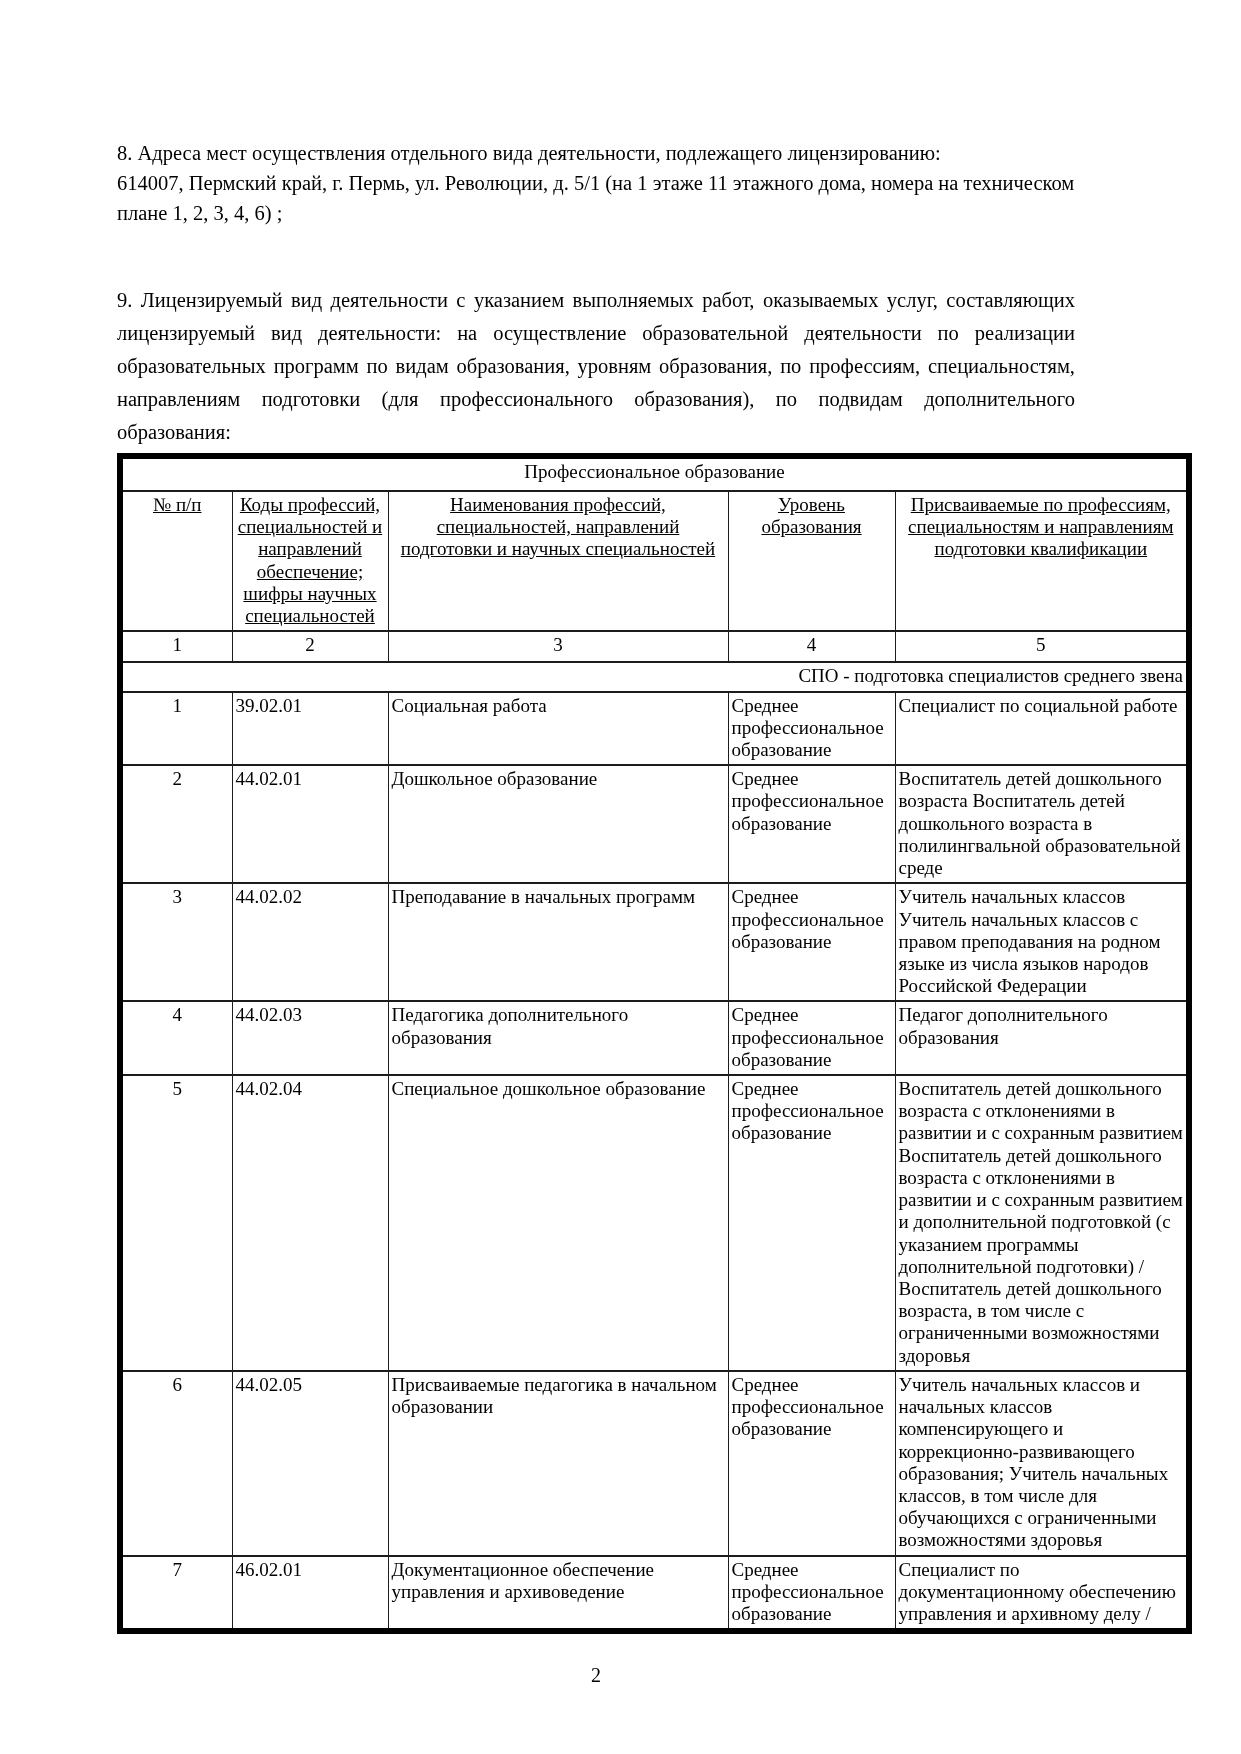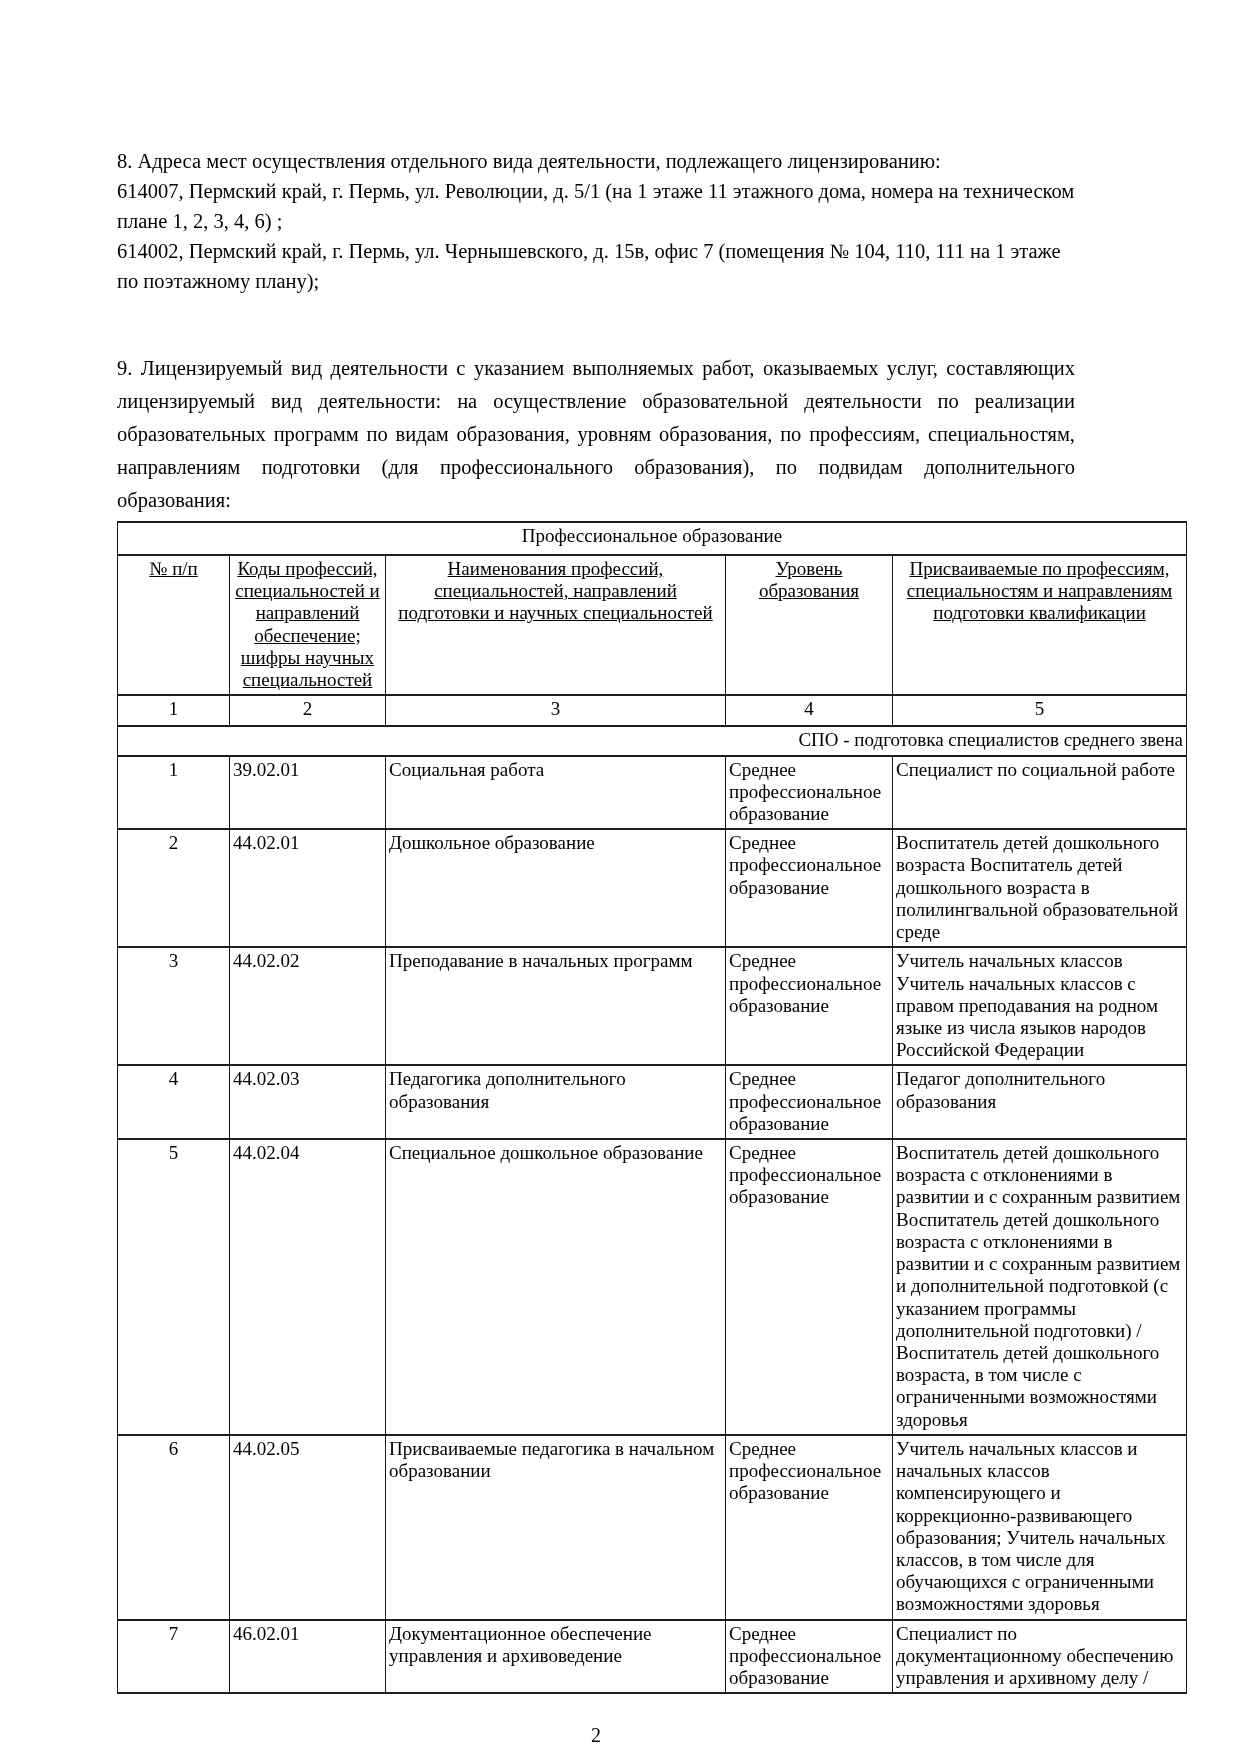--- a/index.html
+++ b/index.html
@@ -11,40 +11,40 @@
     width: 1241px;
     height: 1754px;
     position: relative;
     font-family: "Liberation Serif", serif;
     color: #000000;
     overflow: hidden;
   }
   .content {
     position: absolute;
     left: 117px;
-    top: 8px;
+    top: 0;
     width: 958px;
   }
   .para {
     font-size: 20.5px;
     line-height: 30px;
     white-space: normal;
   }
   .para-8 { margin-top: 138px; }
   .para-9 {
     margin-top: 56px;
     text-align: justify;
     line-height: 33px;
   }
   table.license-table {
     margin-top: 4px;
     width: 1069px;
     table-layout: fixed;
     border-collapse: collapse;
-    border: 1px solid #000000;
+    border: 6px solid #000000;
   }
   table.license-table th,
   table.license-table td {
     border: 1px solid #1c1c1c;
     border-top-width: 2px;
     border-bottom-width: 2px;
     font-size: 19px;
     line-height: 1.17;
     font-weight: normal;
     vertical-align: top;
@@ -83,21 +83,20 @@
   }
 </style>
 </head>
 <body>
 
 <div class="content">
 
   <div class="para para-8">
     <div>8. Адреса мест осуществления отдельного вида деятельности, подлежащего лицензированию:</div>
     <div>614007, Пермский край, г. Пермь, ул. Революции, д. 5/1 (на 1 этаже 11 этажного дома, номера на техническом плане 1, 2, 3, 4, 6) ;</div>
-    <div>614002, Пермский край, г. Пермь, ул. Чернышевского, д. 15в, офис 7 (помещения № 104, 110, 111 на 1 этаже по поэтажному плану);</div>
   </div>
 
   <div class="para para-9">9. Лицензируемый вид деятельности с указанием выполняемых работ, оказываемых услуг, составляющих лицензируемый вид деятельности: на осуществление образовательной деятельности по реализации образовательных программ по видам образования, уровням образования, по профессиям, специальностям, направлениям подготовки (для профессионального образования), по подвидам дополнительного образования:</div>
 
   <table class="license-table">
     <colgroup>
       <col style="width:112px">
       <col style="width:156px">
       <col style="width:340px">
       <col style="width:167px">

